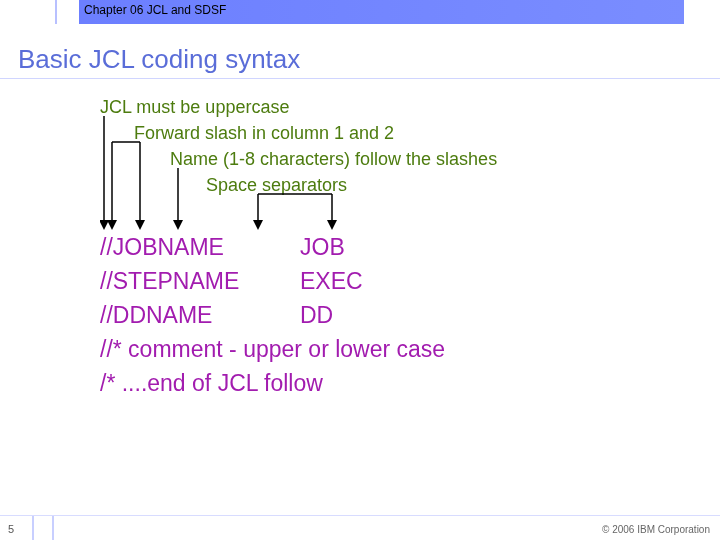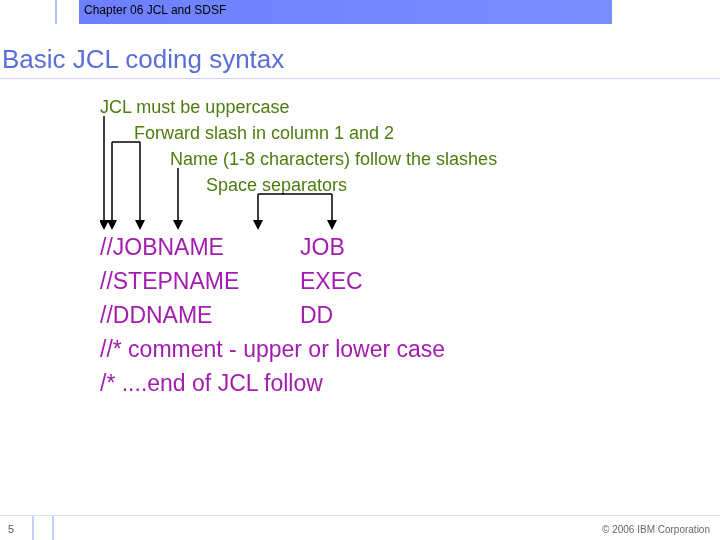--- a/index.html
+++ b/index.html
@@ -1,23 +1,23 @@
 <!DOCTYPE html>
 <html><head>
 <meta charset="utf-8">
 <style>
   * { margin: 0; padding: 0; box-sizing: border-box; }
   html, body { width: 720px; height: 540px; font-family: Arial, Helvetica, sans-serif; background: #fff; overflow: hidden; }
   .slide { position: relative; width: 720px; height: 540px; }
-  .topbar { position: absolute; top: 0; left: 0; width: 612px; height: 24px; background: linear-gradient(to right, #6a7dff 0%, #7a8dff 100%); }
+  .topbar { position: absolute; top: 0; left: 0; width: 684px; height: 24px; background: linear-gradient(to right, #6a7dff 0%, #7a8dff 100%); }
   .topbar-left { position: absolute; left: 0; top: 0; width: 77px; height: 24px; background: #fff; }
   .topbar-v1 { position: absolute; left: 55px; top: 0; width: 2px; height: 24px; background: #b8c0ff; }
   .topbar-v2 { position: absolute; left: 77px; top: 0; width: 2px; height: 24px; background: #fff; }
   .chapter { position: absolute; left: 84px; top: 3px; font-size: 12px; color: #000; }
-  .title { position: absolute; left: 2px; top: 44px; font-size: 26px; color: #5a6dd8; font-weight: 400; text-align: right; }
+  .title { position: absolute; left: 18px; top: 44px; font-size: 26px; color: #5a6dd8; font-weight: 400; text-align: right; }
   .title-rule { position: absolute; left: 0; top: 78px; width: 720px; height: 1px; background: #d0d5ff; }
   .content { position: absolute; left: 100px; top: 94px; width: 540px; }
   .rule { font-size: 18px; line-height: 26px; color: #4d7c0f; }
   .rule.r1 { margin-left: 0; }
   .rule.r2 { margin-left: 34px; }
   .rule.r3 { margin-left: 70px; }
   .rule.r4 { margin-left: 106px; }
   .codeblock { position: absolute; left: 100px; top: 230px; font-family: Arial, Helvetica, sans-serif; font-size: 23px; line-height: 34px; color: #a21caf; }
   .codeline { display: flex; }
   .col1 { display: inline-block; width: 200px; }

